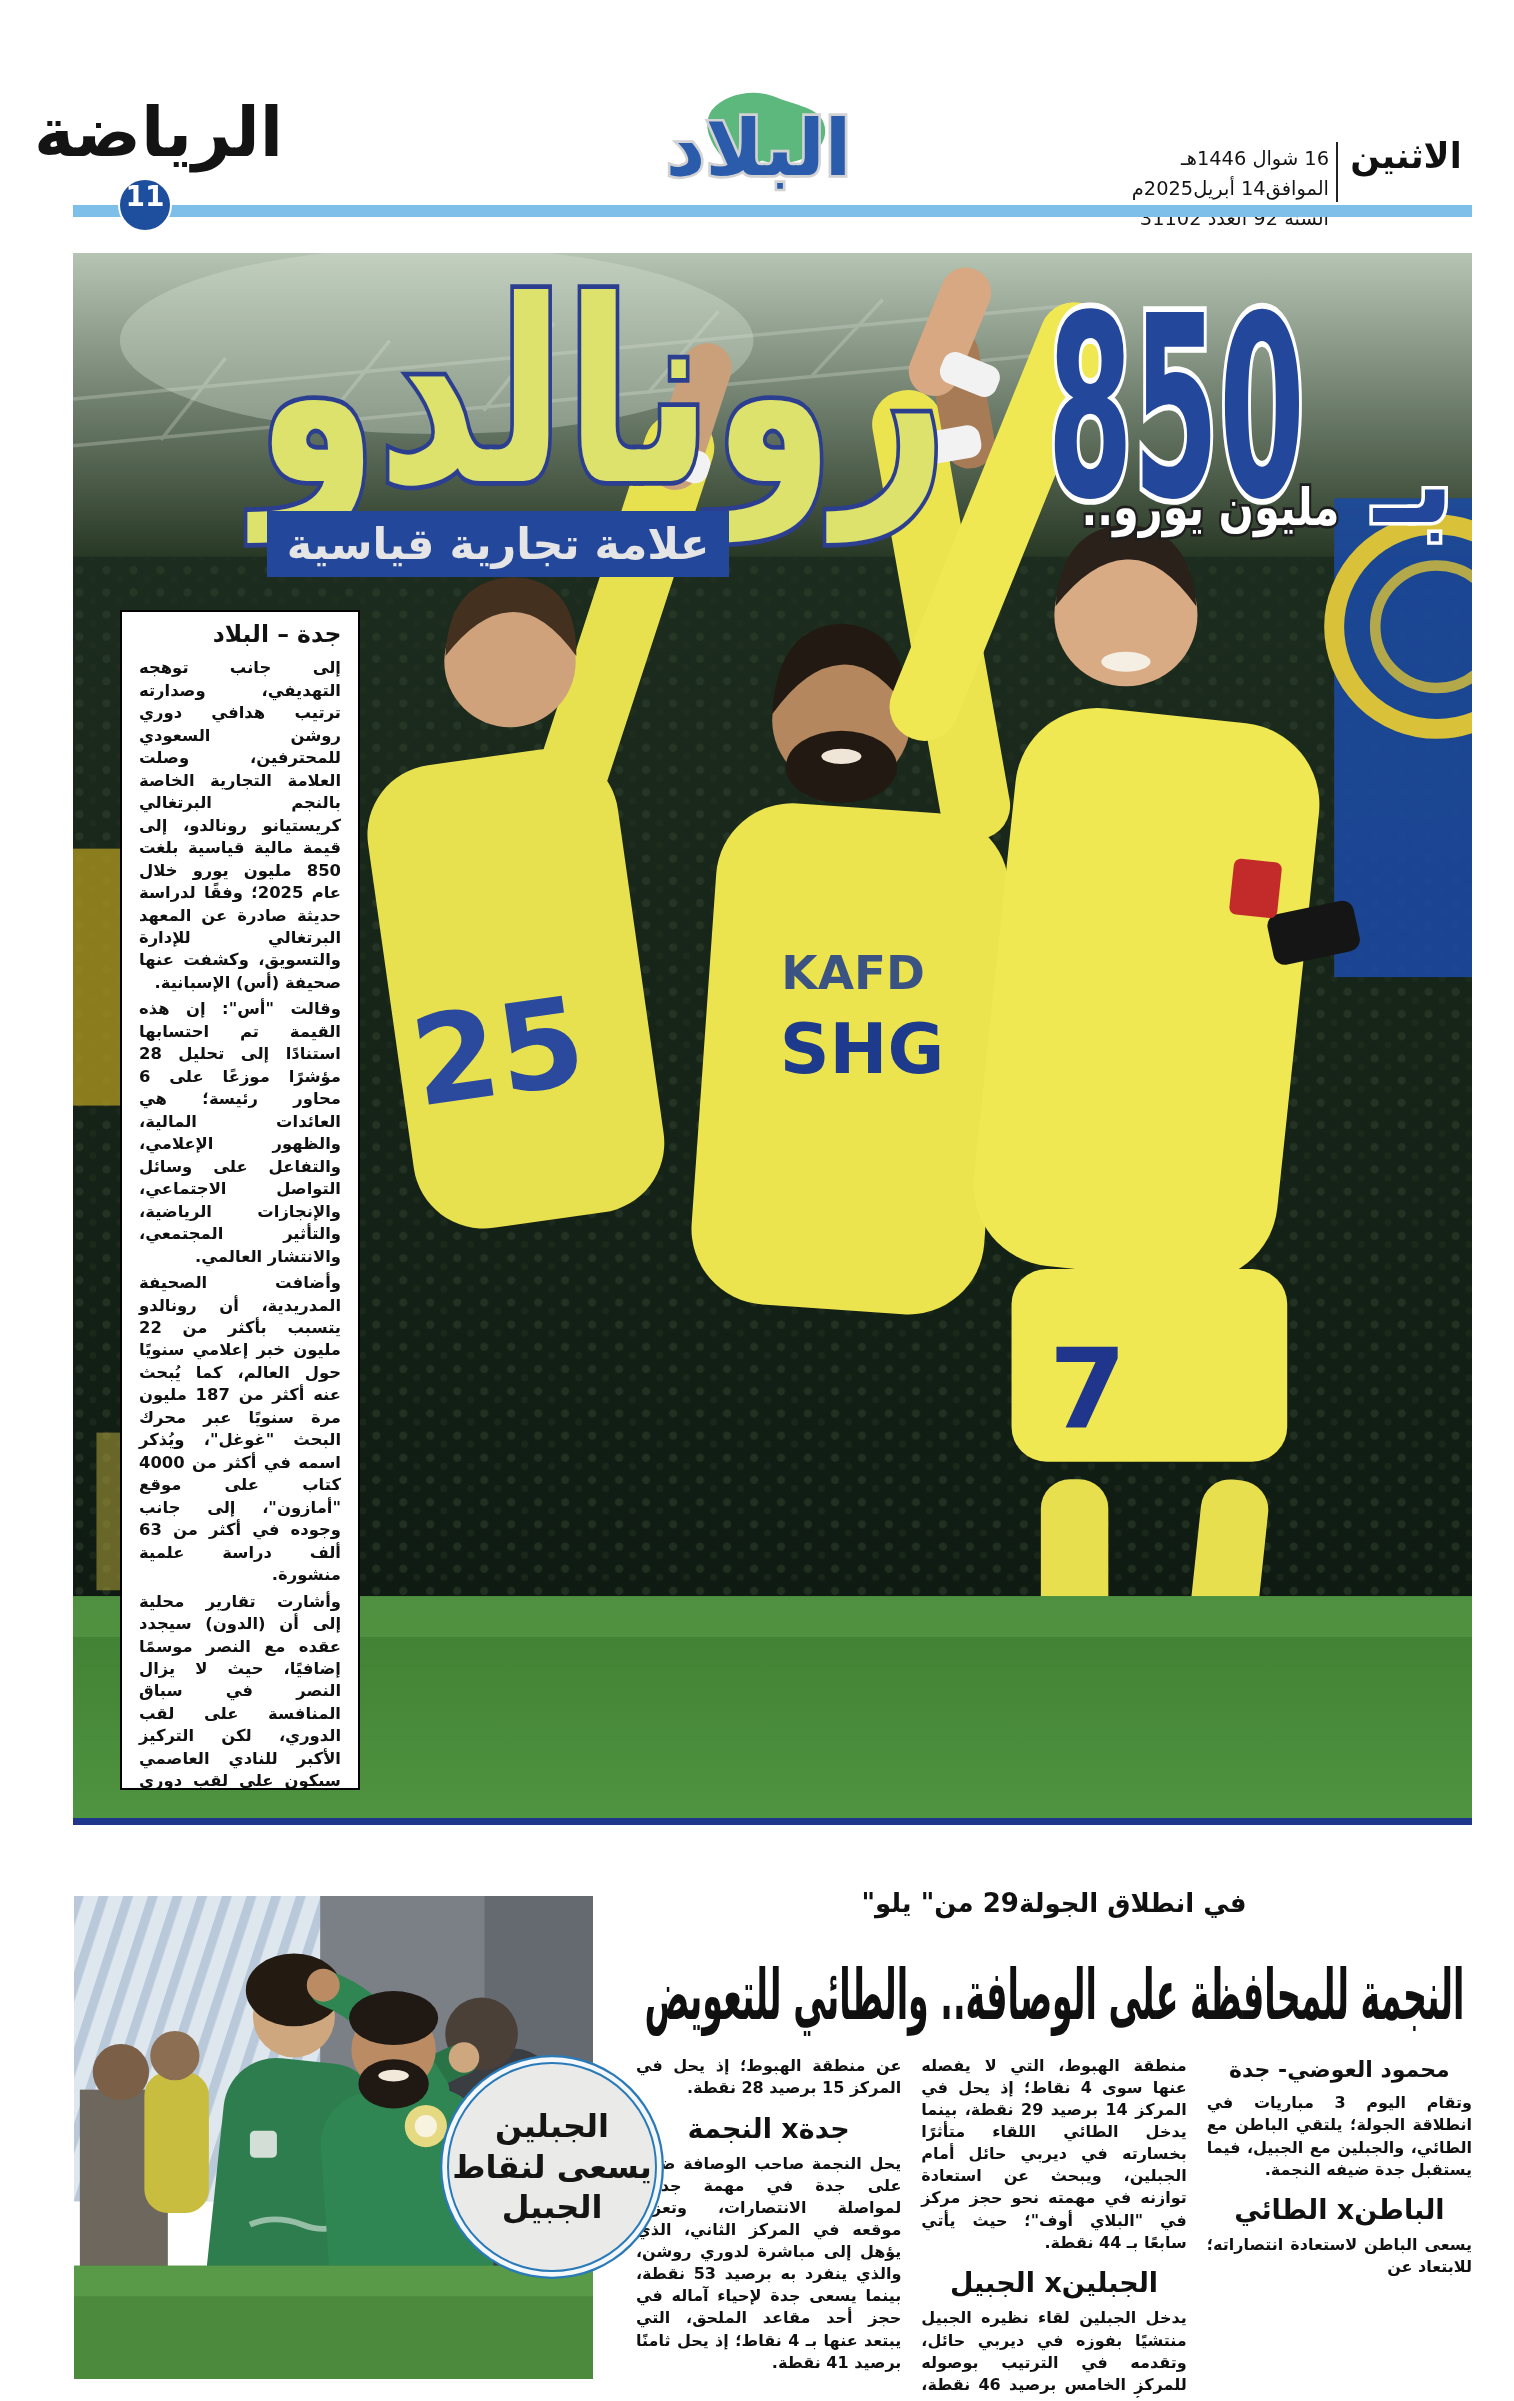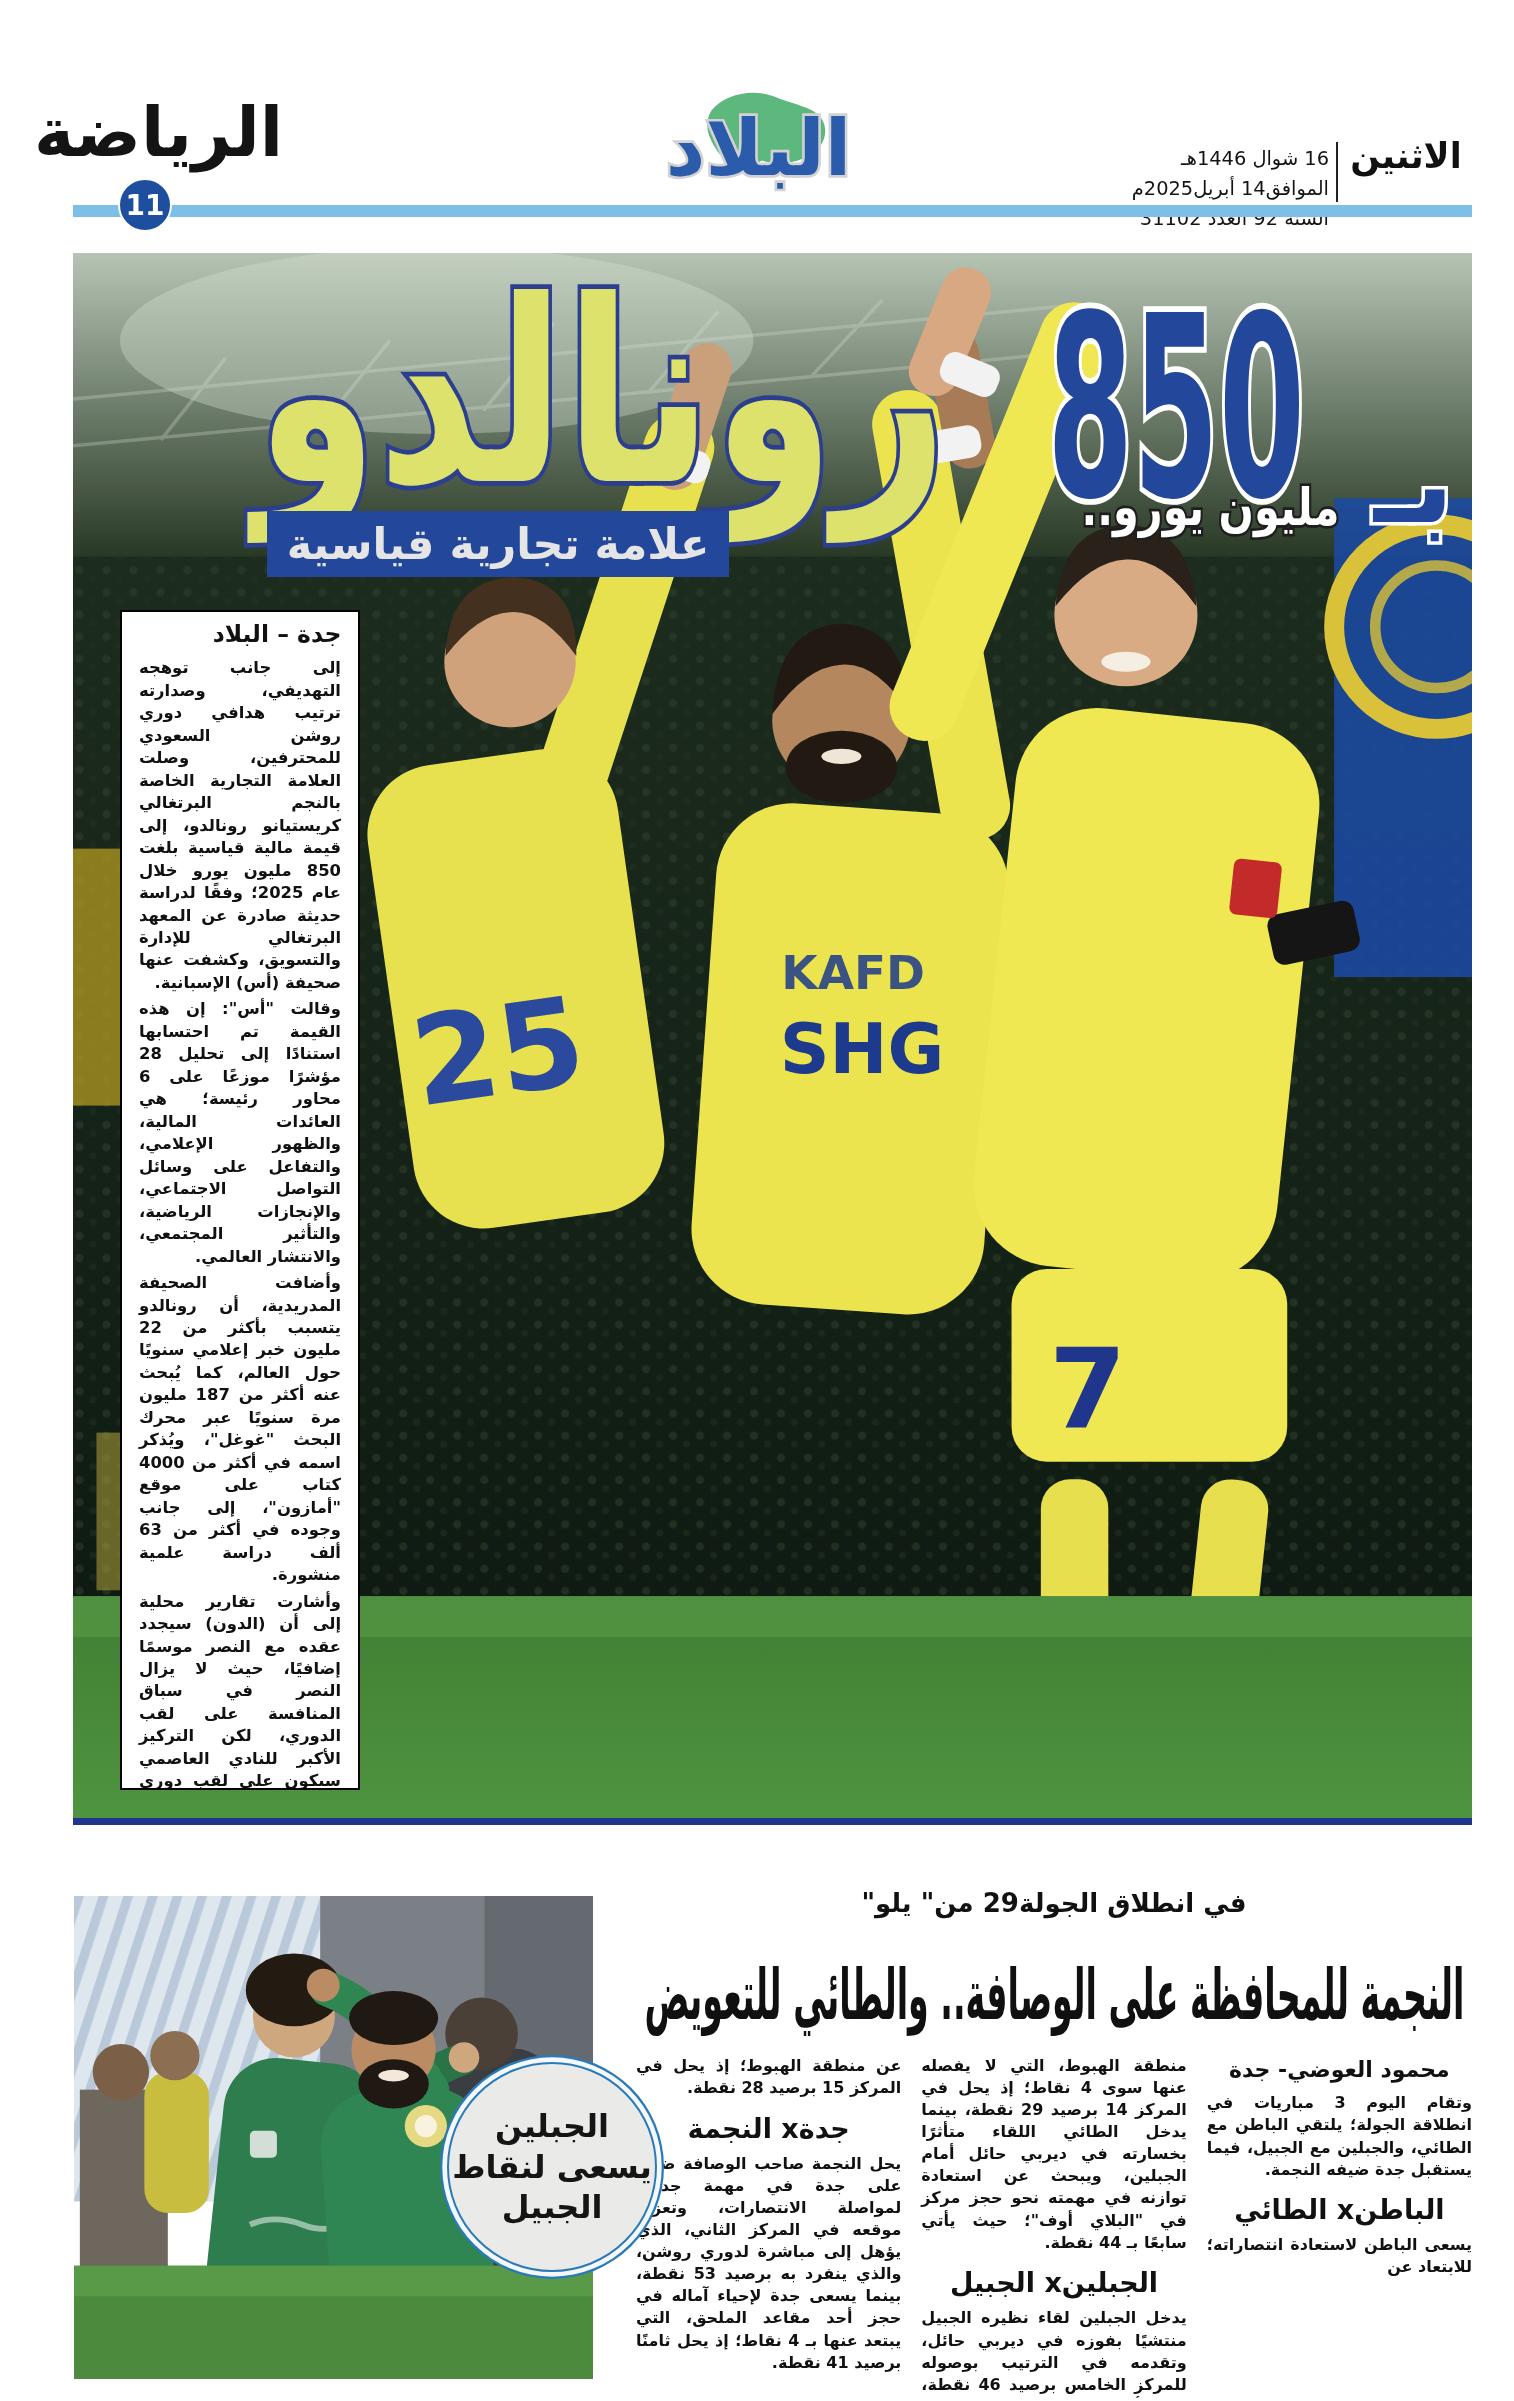--- a/index.html
+++ b/index.html
@@ -6,21 +6,21 @@
   *{box-sizing:border-box;}
   #page{position:relative;width:1515px;height:2401px;background:#ffffff;overflow:hidden;
         font-family:"DejaVu Sans",sans-serif;color:#111;}
   .abs{position:absolute;}
 
   
   .section-title{left:34px;top:93px;font-size:68px;font-weight:bold;color:#141414;direction:rtl;}
   .header-rule{left:73px;top:205px;width:1399px;height:11.7px;background:#7dbfe8;z-index:2;}
   .page-circle{left:118px;top:178px;width:54px;height:54px;border-radius:50%;background:#1e4e9e;
                border:2.9px solid #ffffff;color:#fff;font-size:28px;font-weight:bold;display:flex;
-               align-items:center;justify-content:center;z-index:3;}
+               align-items:flex-start;justify-content:center;z-index:3;}
   .logo-svg{left:656px;top:75px;width:205px;height:126px;z-index:2;}
   .day-name{left:1343px;top:136px;width:126px;text-align:center;font-size:35px;font-weight:bold;direction:rtl;}
   .day-divider{left:1336px;top:142px;width:1.8px;height:60px;background:#222;}
   .date-block{left:1097px;top:144px;width:232px;direction:rtl;text-align:right;font-size:19.4px;
               line-height:1.55;color:#141414;}
 
   
   .photo-main-wrap{left:73px;top:253px;width:1399px;height:1572px;border-bottom:7.6px solid #20368c;z-index:1;}
   .photo-main-wrap svg{width:100%;height:100%;display:block;}
 

